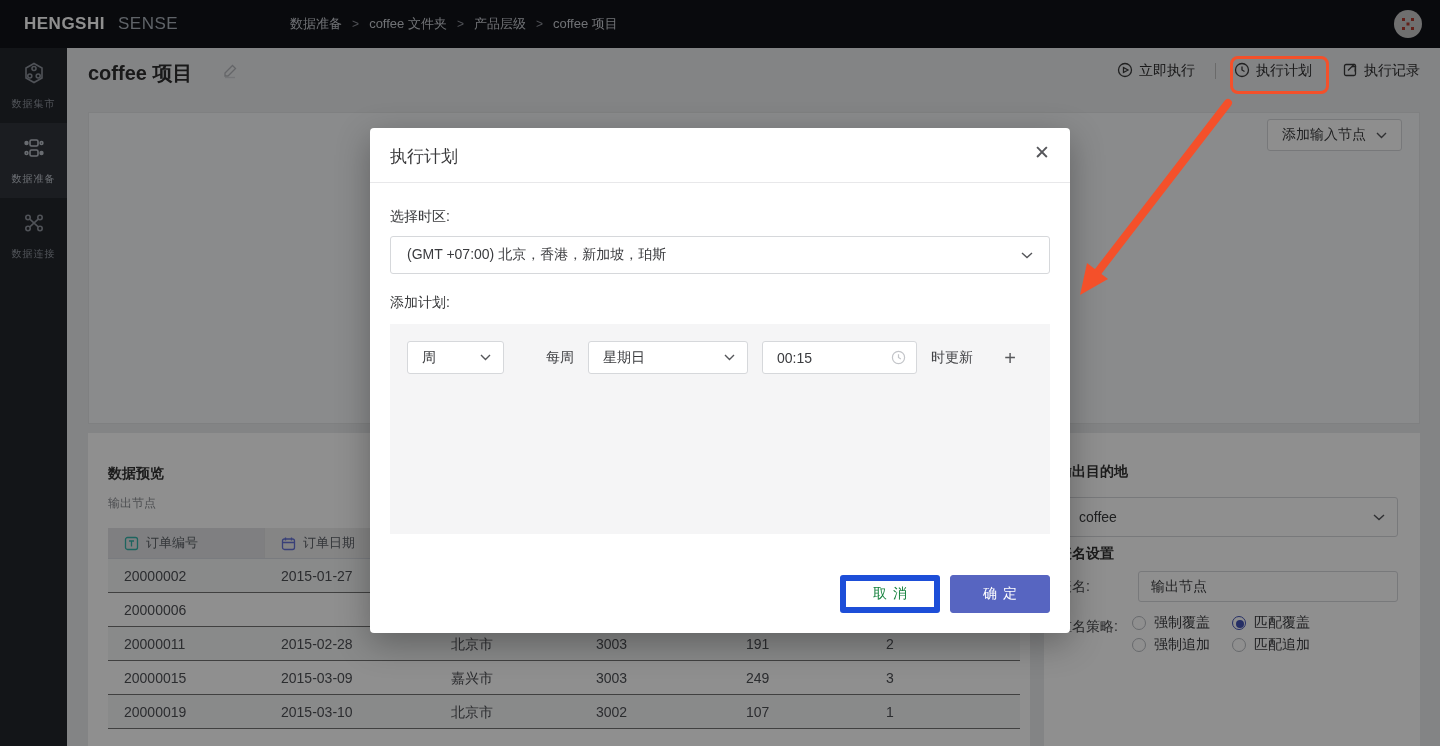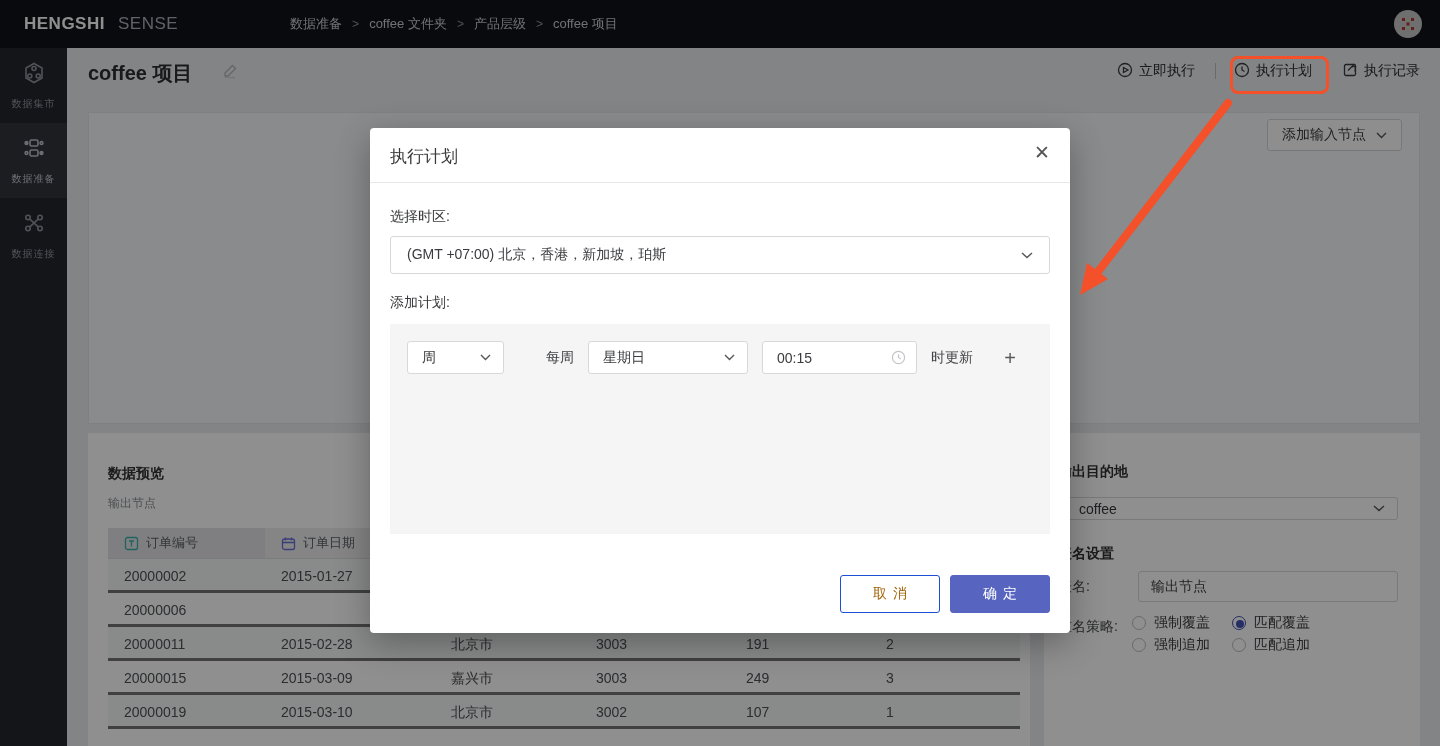--- a/index.html
+++ b/index.html
@@ -39,29 +39,29 @@
                 display:flex;align-items:center;gap:10px;font-size:14px;color:#38393b;}
 
   
   .preview-card{position:absolute;left:88px;top:433px;width:942px;height:313px;background:#ffffff;z-index:1;}
   .preview-title{position:absolute;left:20px;top:32px;font-size:14px;font-weight:bold;color:#333;}
   .preview-sub{position:absolute;left:20px;top:62px;font-size:12px;color:#8a8d92;}
   .tbl{position:absolute;left:20px;top:95px;width:912px;font-size:14px;color:#4e5055;}
   .tr{display:flex;}
   .th{display:flex;align-items:center;gap:7px;height:30px;background:#ededee;color:#5d6167;font-size:13px;padding-left:16px;border-right:1px solid #e0e1e3;}
   .th.sel{background:#e2e3e6;}
-  .tr .td{height:34px;line-height:34px;padding-left:16px;border-bottom:3px solid #737373;}
+  .tr .td{height:34px;line-height:34px;padding-left:16px;border-bottom:1px solid #737373;}
   .tr.odd .td{background:#f5f6f7;}
   .c0{width:157px;}.c1{width:170px;}.c2{width:145px;}.c3{width:150px;}.c4{width:140px;}.c5{width:150px;border-right:none;}
   .thead{border-bottom:1px solid #d8dbe2;}
 
   
   .output-card{position:absolute;left:1044px;top:433px;width:376px;height:313px;background:#ffffff;z-index:1;font-size:14px;color:#38393b;}
   .out-title{position:absolute;left:14px;top:30px;font-weight:bold;color:#333;}
-  .out-select{position:absolute;left:14px;top:64px;width:340px;height:23px;border:1px solid #d6d8db;border-radius:3px;
+  .out-select{position:absolute;left:14px;top:64px;width:340px;height:40px;border:1px solid #d6d8db;border-radius:3px;
               display:flex;align-items:center;padding:0 12px 0 20px;background:#fff;}
   .out-select .val{flex:1;}
   .tname-title{position:absolute;left:14px;top:112px;font-weight:bold;color:#333;}
   .tname-label{position:absolute;left:14px;top:145px;color:#4a4b4e;}
   .tname-input{position:absolute;left:94px;top:138px;width:260px;height:31px;border:1px solid #d6d8db;border-radius:3px;
                display:flex;align-items:center;padding:0 12px;color:#3c3d40;}
   .strategy-label{position:absolute;left:14px;top:185px;color:#4a4b4e;}
   .radio-item{position:absolute;display:flex;align-items:center;gap:8px;color:#3c3d40;}
   .radio{width:14px;height:14px;border-radius:50%;border:1px solid #b9bcc1;background:#fff;position:relative;}
   .radio.checked{border:1px solid #4454b5;}
@@ -89,21 +89,21 @@
   .every{margin:0 14px 0 42px;color:#424346;}
   .day{width:160px;}
   .time-input{width:155px;height:33px;background:#fff;border:1px solid #d6d8db;border-radius:3px;display:flex;align-items:center;
               padding:0 10px 0 14px;margin-left:14px;color:#3a3b3e;}
   .time-input .val{flex:1;}
   .suffix{margin-left:14px;color:#424346;}
   .plus-btn{margin-left:auto;margin-right:18px;font-size:20px;color:#58595c;line-height:1;cursor:default;}
   .modal-footer{position:absolute;right:20px;bottom:20px;display:flex;gap:10px;}
   .btn{width:100px;height:38px;border-radius:3px;font-size:14px;letter-spacing:6px;text-indent:6px;
        display:flex;align-items:center;justify-content:center;cursor:default;}
-  .btn-cancel{background:#fff;border:1px solid #1d4ed8;color:#a16207;}
+  .btn-cancel{background:#fff;border:6px solid #1d4ed8;color:#15803d;}
   .btn-confirm{background:#5765c1;border:1px solid #5765c1;color:#fff;}
 
   
   .anno-box{position:absolute;left:1230px;top:56px;width:99px;height:38px;border:3px solid #f4502a;border-radius:8px;z-index:30;}
   .anno-arrow{position:absolute;left:0;top:0;z-index:30;pointer-events:none;}
 </style>
 </head>
 <body>
 
 <div class="stage">

